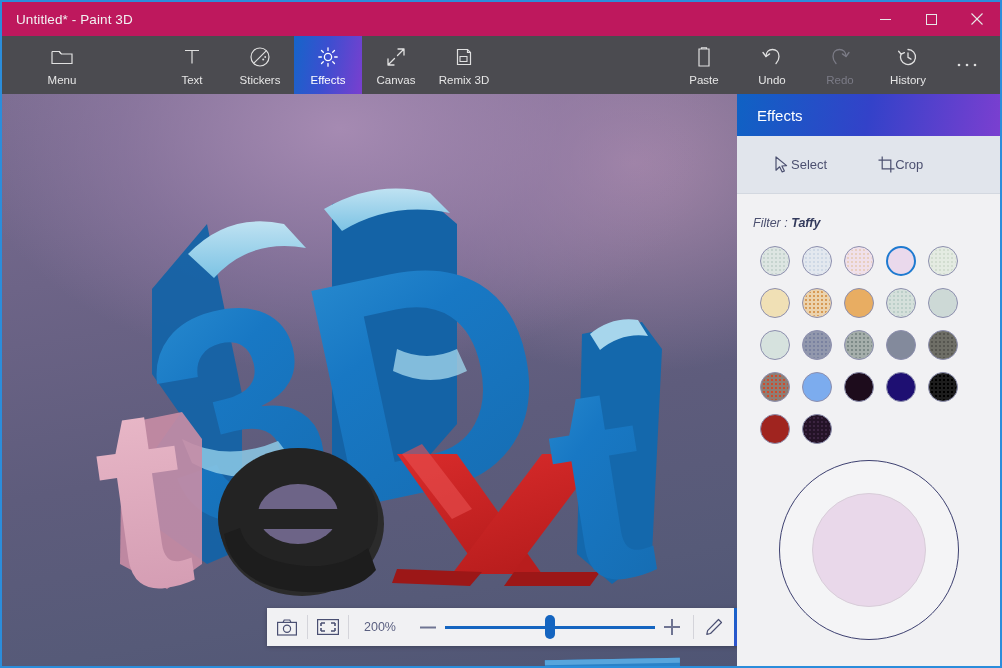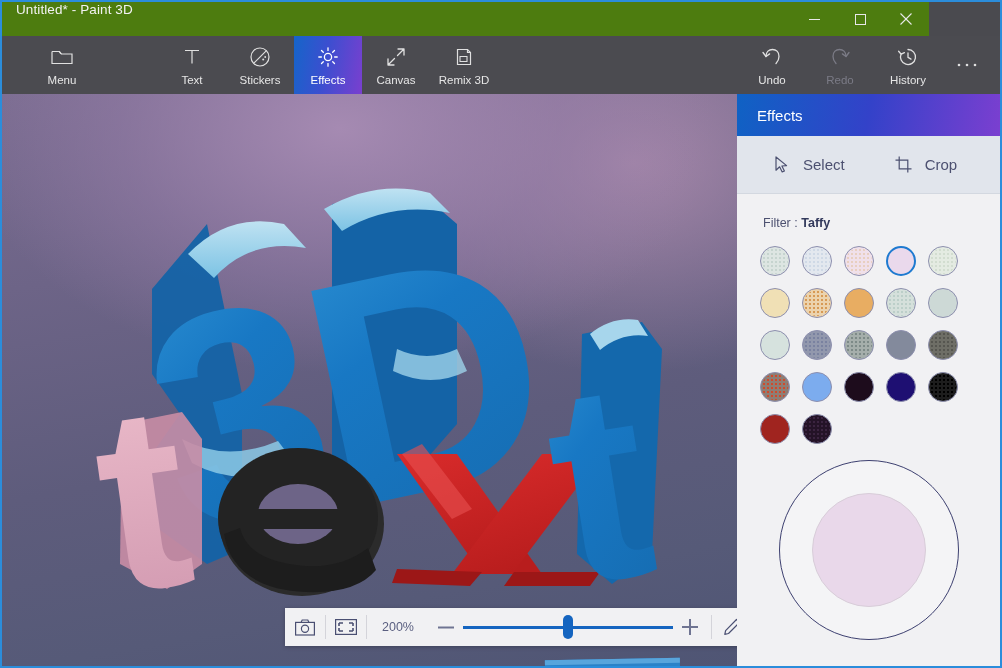--- a/index.html
+++ b/index.html
@@ -10,23 +10,23 @@
   }
   #app {
     position: relative; width: 1002px; height: 668px;
     border: 2px solid #2b8ddb;
     background: #4a4a4f;
     overflow: hidden;
   }
 
   
   #titlebar {
-    position: absolute; left: 0; top: 0; width: 927px; height: 34px;
-    background: #4d7c0f;
-    display: flex; 
+    position: absolute; left: 0; top: 0; width: 998px; height: 34px;
+    background: #be185d;
+    display: flex; align-items: center;
   }
   #title-text {
     margin-left: 14px; color: #f2f2f2; font-size: 13.5px; letter-spacing: .1px;
   }
   #winbtns { margin-left: auto; display: flex; height: 34px; }
   .winbtn {
     width: 46px; height: 34px; display: flex; align-items: center; justify-content: center;
     color: #e8e8e8;
   }
   .winbtn svg { display: block; }
@@ -59,21 +59,21 @@
     overflow: hidden;
     background:
       radial-gradient(ellipse 520px 340px at 46% 6%, rgba(168,140,180,.95) 0%, rgba(150,125,168,.55) 42%, rgba(120,105,150,0) 72%),
       radial-gradient(ellipse 420px 300px at 86% 12%, rgba(176,142,176,.8) 0%, rgba(140,116,158,0) 70%),
       linear-gradient(170deg, #7a6c90 0%, #6d6487 28%, #5e5c7c 58%, #565a78 82%, #4f5574 100%);
   }
   #artwork { position: absolute; left: 0; top: 0; width: 735px; height: 574px; }
 
   
   #zoombar {
-    position: absolute; left: 283px; top: 606px; width: 507px; height: 38px;
+    position: absolute; left: 265px; top: 606px; width: 507px; height: 38px;
     background: #f1f1f3;
     display: flex; align-items: center;
     box-shadow: 0 1px 4px rgba(0,0,0,.25);
   }
   #zoombar .zsep { width: 1px; height: 24px; background: #d4d4da; }
   .zbtn { width: 40px; height: 38px; display:flex; align-items:center; justify-content:center; color:#4a4f72; }
   #zoomval { width: 62px; text-align: center; font-size: 12.5px; color: #5a5f80; }
   #slider { display: flex; align-items: center; gap: 0; flex: 1; height: 38px; padding-right: 4px;}
   .minusbtn, .plusbtn { width: 34px; height:38px; display:flex; align-items:center; justify-content:center; color:#6f7492;}
   .track { position: relative; flex: 1; height: 38px; display:flex; align-items:center; }
@@ -95,27 +95,27 @@
   }
   #panelHeader {
     height: 42px; display:flex; align-items:center; padding-left: 20px;
     background: linear-gradient(100deg, #0f62c4 0%, #3342c9 50%, #7b3fd0 100%);
     color:#fff; font-size:15px;
   }
   #toolRow {
     height: 58px; background: #e1e5ec; display:flex; align-items:center; gap: 0;
     border-bottom: 1px solid #d3d8e0;
   }
-  .tool { display:flex; align-items:center; gap:12px; color:#4c5070; font-size:15px; cursor:pointer; }
+  .tool { display:flex; align-items:center; color:#4c5070; font-size:13px; cursor:pointer; }
   #toolSelect { margin-left: 36px; }
   #toolCrop { margin-left: 50px; }
   .tool .ti { width:18px;height:18px; display:flex;align-items:center;justify-content:center;}
 
   #filterLabelRow {
-    padding: 22px 0 14px 26px; font-size: 12.5px; color: #4d5170;
+    padding: 22px 0 14px 16px; font-size: 12.5px; color: #4d5170; font-style: italic;
   }
   #filterLabelRow .fname { font-weight: bold; color: #333a5c; }
 
   #swatchGrid {
     display: grid; grid-template-columns: repeat(5, 42px);
     gap: 0; padding-left: 17px; row-gap: 8px;
   }
   .sw-cell { width: 42px; height: 34px; display:flex; align-items:center; justify-content:center; }
   .sw {
     width: 30px; height: 30px; border-radius: 50%;
@@ -236,20 +236,29 @@
             <path d="M3.5 2.5h10l3 3v12h-13z" fill="none" stroke="#e0e0e0" stroke-width="1.2"></path>
             <path d="M13.5 2.5v3h3" fill="none" stroke="#e0e0e0" stroke-width="1.2"></path>
             <path d="M6 9.5h7v5H6z" fill="none" stroke="#e0e0e0" stroke-width="1.1"></path>
           </svg>
       </span>
       <span>Remix 3D</span>
     </div>
 
     <div class="gapBig"></div>
 
+    <div class="rtab">
+      <span class="ico">
+        <svg width="18" height="21" viewBox="0 0 18 21">
+            <path d="M4 3h10v17H4z" fill="none" stroke="#e0e0e0" stroke-width="1.2"></path>
+            <path d="M6.5 3V1.8h5V3" fill="none" stroke="#e0e0e0" stroke-width="1.2"></path>
+          </svg>
+      </span>
+      <span>Paste</span>
+    </div>
 
     <div class="rtab">
       <span class="ico">
         <svg width="22" height="20" viewBox="0 0 22 20">
             <path d="M5 9.5C5 4.8 8 2.5 11.5 2.5S18 5 18 9.5c0 2.5-1 5-3 7" fill="none" stroke="#e0e0e0" stroke-width="1.3" stroke-linecap="round"></path>
             <path d="M5 9.5 2 5.5M5 9.5l3.6-2.6" fill="none" stroke="#e0e0e0" stroke-width="1.3" stroke-linecap="round"></path>
           </svg>
       </span>
       <span>Undo</span>
     </div>

